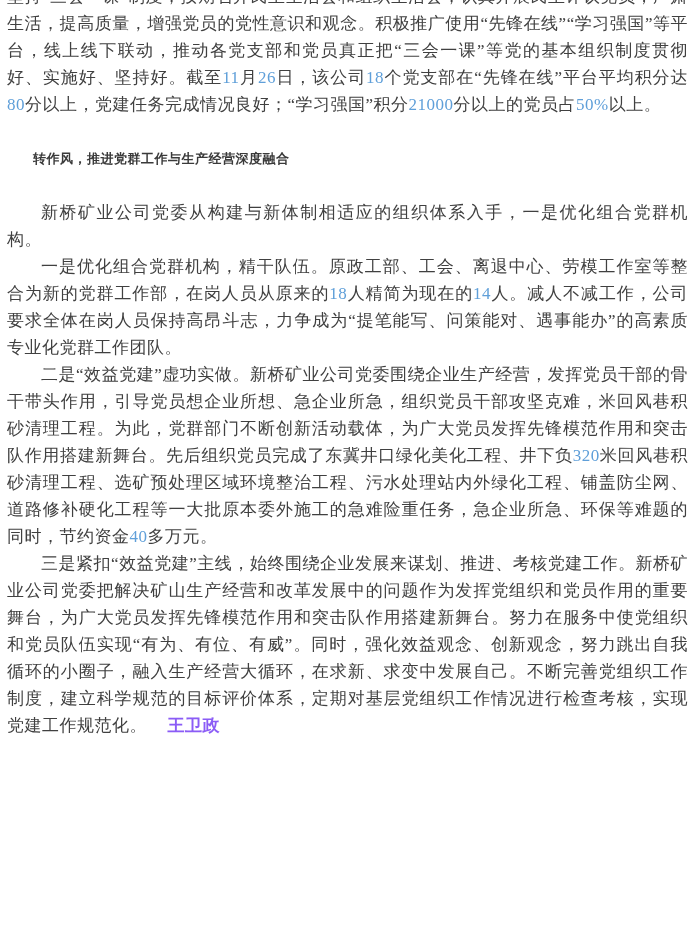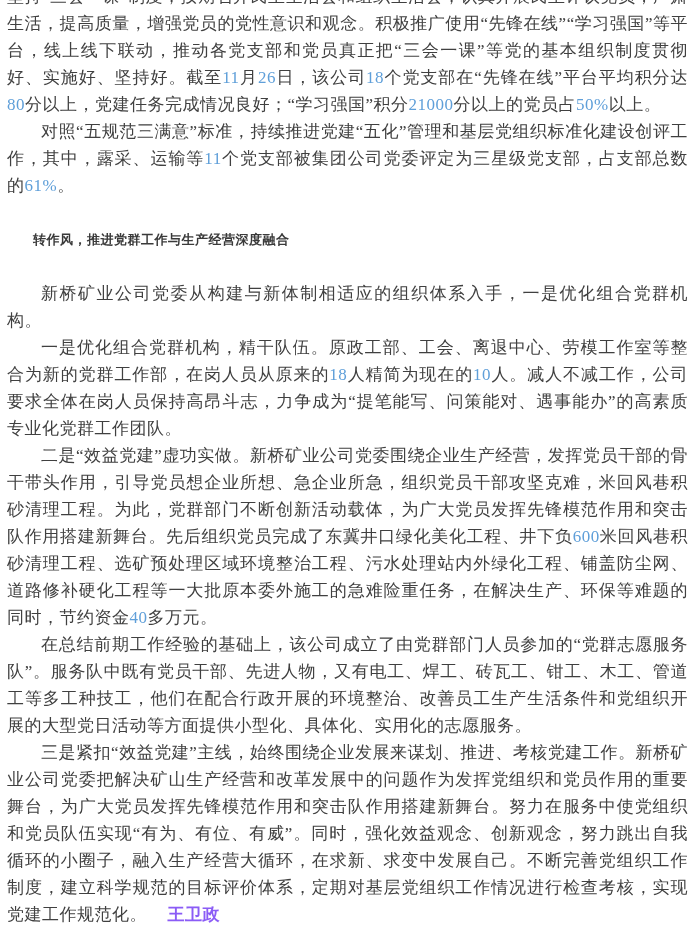--- a/index.html
+++ b/index.html
@@ -58,21 +58,19 @@
     padding-left: 1.2em;
   }
 </style>
 </head>
 <body>
 
 <div class="page">
   <div class="article-body" id="article-body">
       <div class="clipped-line"><span>坚持“三会一课”制度，按期召开民主生活会和组织生活会，认真开展民主评议党员，严肃党内政治</span></div>
       <p class="para no-indent"><span>生活，提高质量，增强党员的党性意识和观念。积极推广使用“先锋在线”“学习强国”等平台，线上线下联动，推动各党支部和党员真正把“三会一课”等党的基本组织制度贯彻好、实施好、坚持好。截至</span><span class="num">11</span><span>月</span><span class="num">26</span><span>日，该公司</span><span class="num">18</span><span>个党支部在“先锋在线”平台平均积分达</span><span class="num">80</span><span>分以上，党建任务完成情况良好；“学习强国”积分</span><span class="num">21000</span><span>分以上的党员占</span><span class="num">50%</span><span>以上。</span></p>
-      <p class="para"><span>对照“五规范三满意”标准，持续推进党建“五化”管理和基层党组织标准化建设创评工作，其中，露采、运输等</span><span class="num">11</span><span>个党支部被集团公司党委评定为三星级党支部，占支部总数的</span><span class="num">61%</span><span>。</span></p>
       <h2 class="section-heading"><span>转作风，推进党群工作与生产经营深度融合</span></h2>
       <p class="para"><span>新桥矿业公司党委从构建与新体制相适应的组织体系入手，一是优化组合党群机构。</span></p>
-      <p class="para"><span>一是优化组合党群机构，精干队伍。原政工部、工会、离退中心、劳模工作室等整合为新的党群工作部，在岗人员从原来的</span><span class="num">18</span><span>人精简为现在的</span><span class="num">10</span><span>人。减人不减工作，公司要求全体在岗人员保持高昂斗志，力争成为“提笔能写、问策能对、遇事能办”的高素质专业化党群工作团队。</span></p>
-      <p class="para"><span>二是“效益党建”虚功实做。新桥矿业公司党委围绕企业生产经营，发挥党员干部的骨干带头作用，引导党员想企业所想、急企业所急，组织党员干部攻坚克难，米回风巷积砂清理工程。为此，党群部门不断创新活动载体，为广大党员发挥先锋模范作用和突击队作用搭建新舞台。先后组织党员完成了东冀井口绿化美化工程、井下负</span><span class="num">600</span><span>米回风巷积砂清理工程、选矿预处理区域环境整治工程、污水处理站内外绿化工程、铺盖防尘网、道路修补硬化工程等一大批原本委外施工的急难险重任务，在解决生产、环保等难题的同时，节约资金</span><span class="num">40</span><span>多万元。</span></p>
-      <p class="para"><span>在总结前期工作经验的基础上，该公司成立了由党群部门人员参加的“党群志愿服务队”。服务队中既有党员干部、先进人物，又有电工、焊工、砖瓦工、钳工、木工、管道工等多工种技工，他们在配合行政开展的环境整治、改善员工生产生活条件和党组织开展的大型党日活动等方面提供小型化、具体化、实用化的志愿服务。</span></p>
+      <p class="para"><span>一是优化组合党群机构，精干队伍。原政工部、工会、离退中心、劳模工作室等整合为新的党群工作部，在岗人员从原来的</span><span class="num">18</span><span>人精简为现在的</span><span class="num">14</span><span>人。减人不减工作，公司要求全体在岗人员保持高昂斗志，力争成为“提笔能写、问策能对、遇事能办”的高素质专业化党群工作团队。</span></p>
+      <p class="para"><span>二是“效益党建”虚功实做。新桥矿业公司党委围绕企业生产经营，发挥党员干部的骨干带头作用，引导党员想企业所想、急企业所急，组织党员干部攻坚克难，米回风巷积砂清理工程。为此，党群部门不断创新活动载体，为广大党员发挥先锋模范作用和突击队作用搭建新舞台。先后组织党员完成了东冀井口绿化美化工程、井下负</span><span class="num">320</span><span>米回风巷积砂清理工程、选矿预处理区域环境整治工程、污水处理站内外绿化工程、铺盖防尘网、道路修补硬化工程等一大批原本委外施工的急难险重任务，急企业所急、环保等难题的同时，节约资金</span><span class="num">40</span><span>多万元。</span></p>
       <p class="para"><span>三是紧扣“效益党建”主线，始终围绕企业发展来谋划、推进、考核党建工作。新桥矿业公司党委把解决矿山生产经营和改革发展中的问题作为发挥党组织和党员作用的重要舞台，为广大党员发挥先锋模范作用和突击队作用搭建新舞台。努力在服务中使党组织和党员队伍实现“有为、有位、有威”。同时，强化效益观念、创新观念，努力跳出自我循环的小圈子，融入生产经营大循环，在求新、求变中发展自己。不断完善党组织工作制度，建立科学规范的目标评价体系，定期对基层党组织工作情况进行检查考核，实现党建工作规范化。</span><span class="author">王卫政</span></p>
     </div>
 </div>
 
 </body></html>

